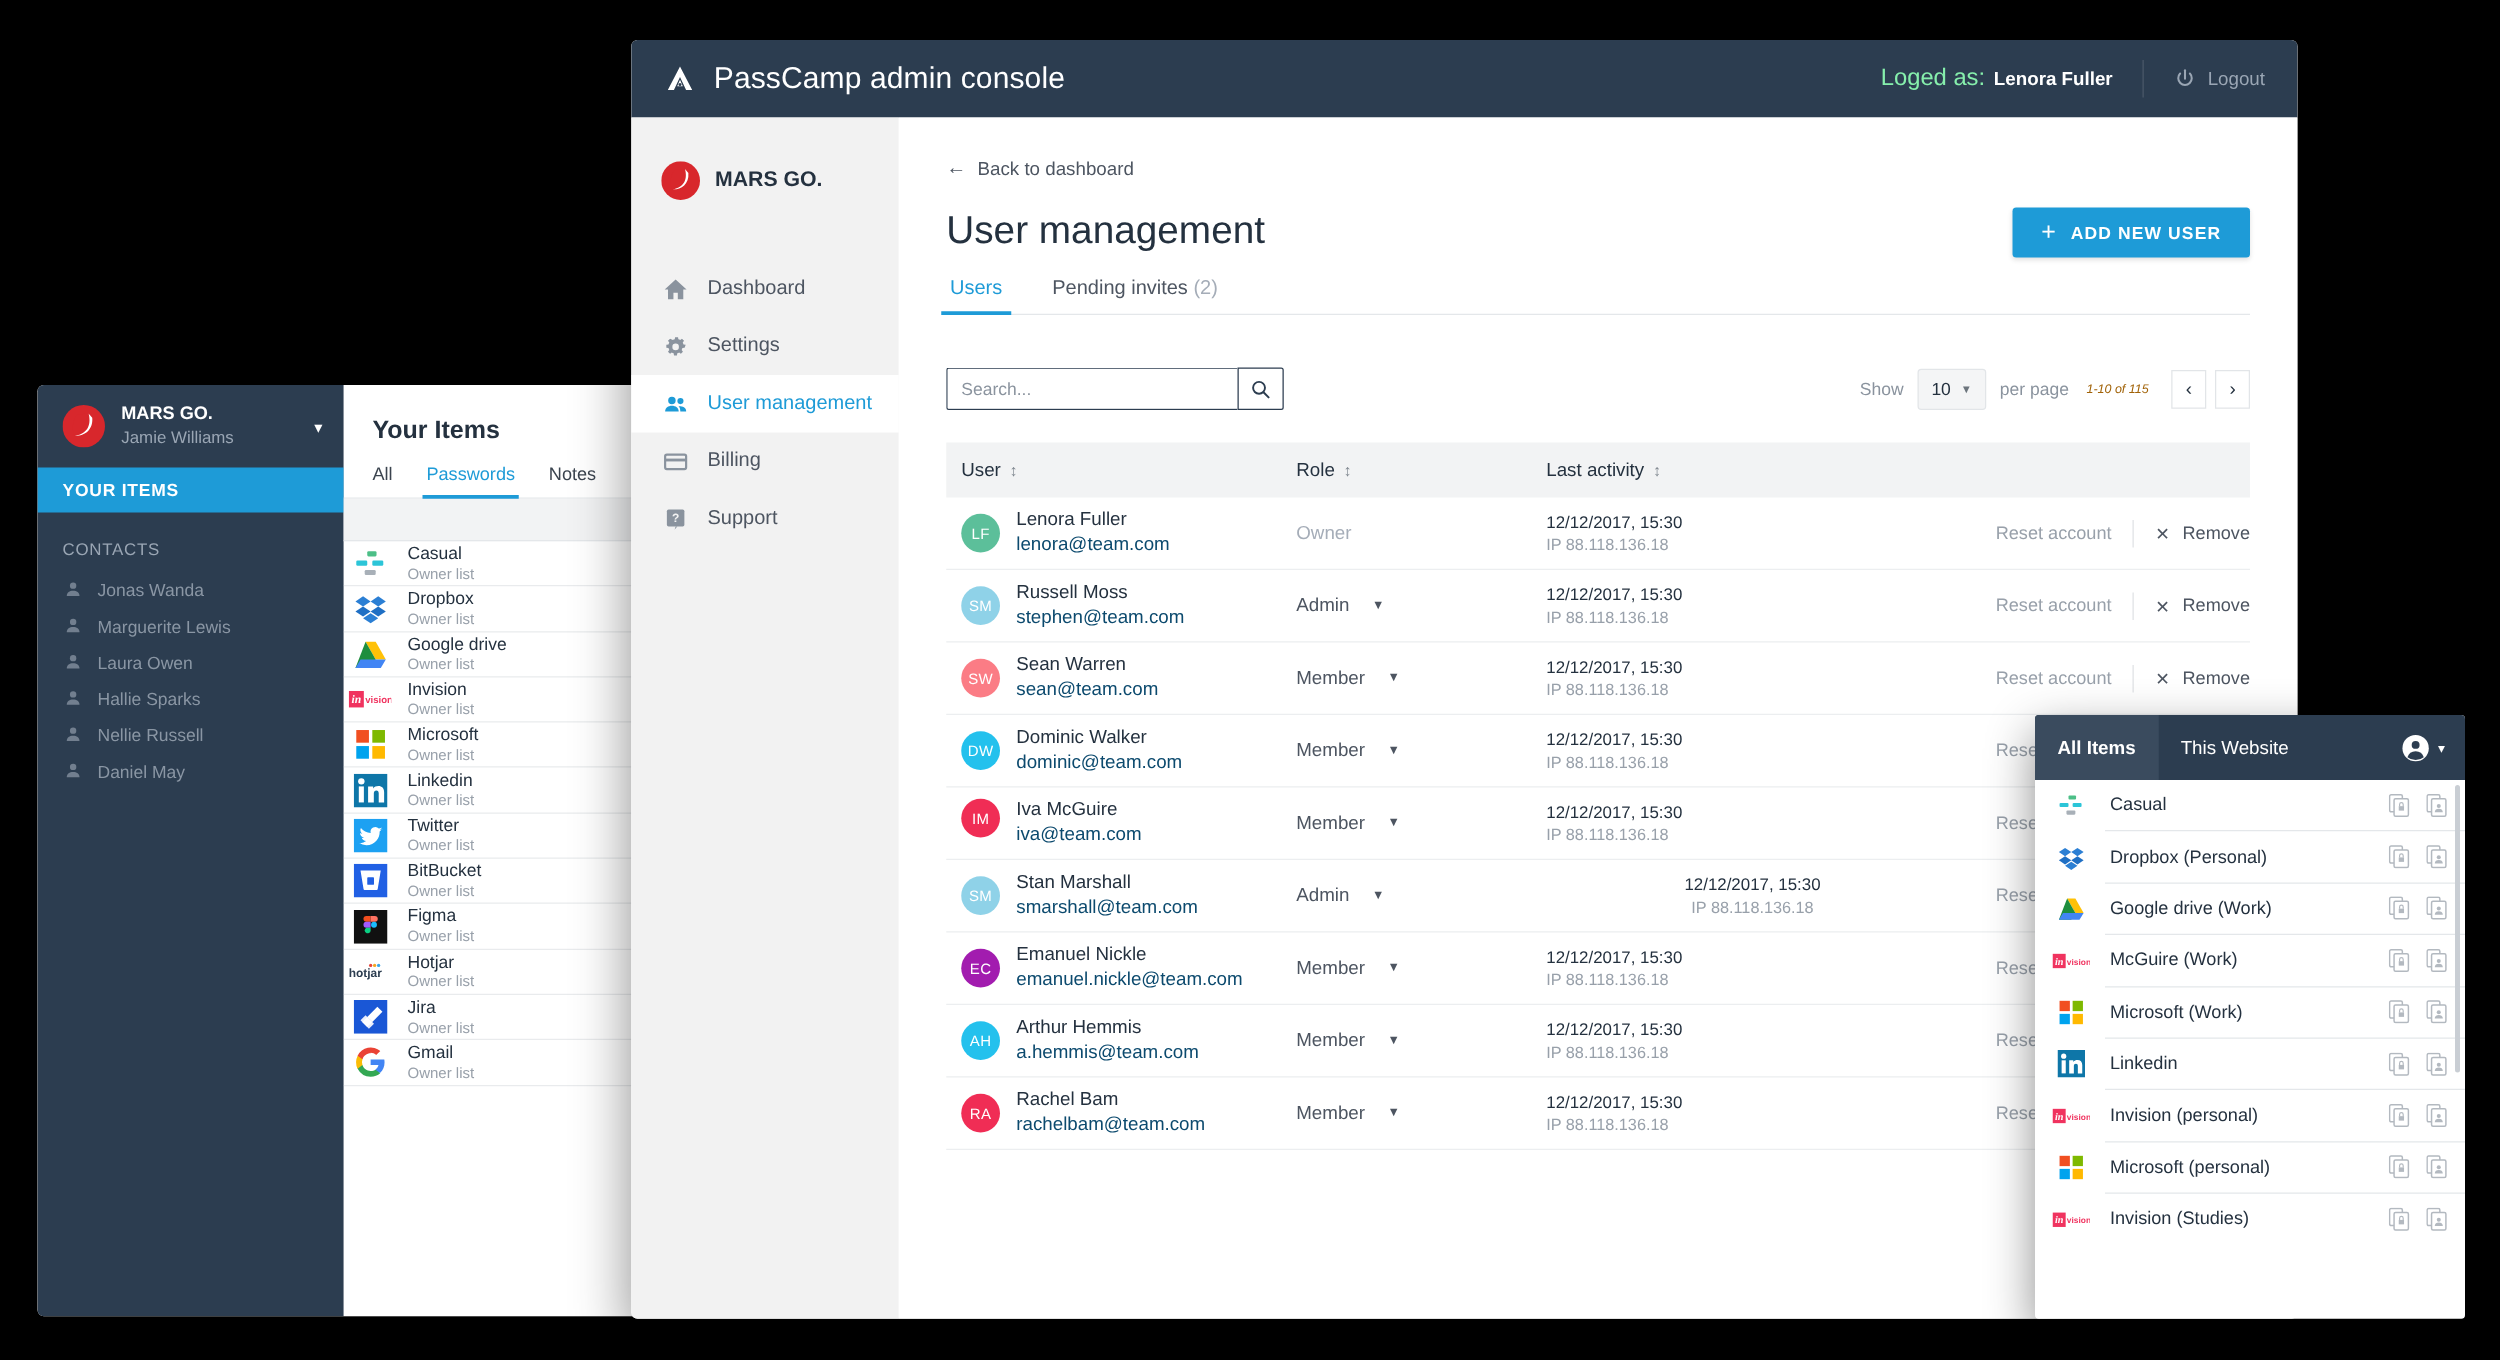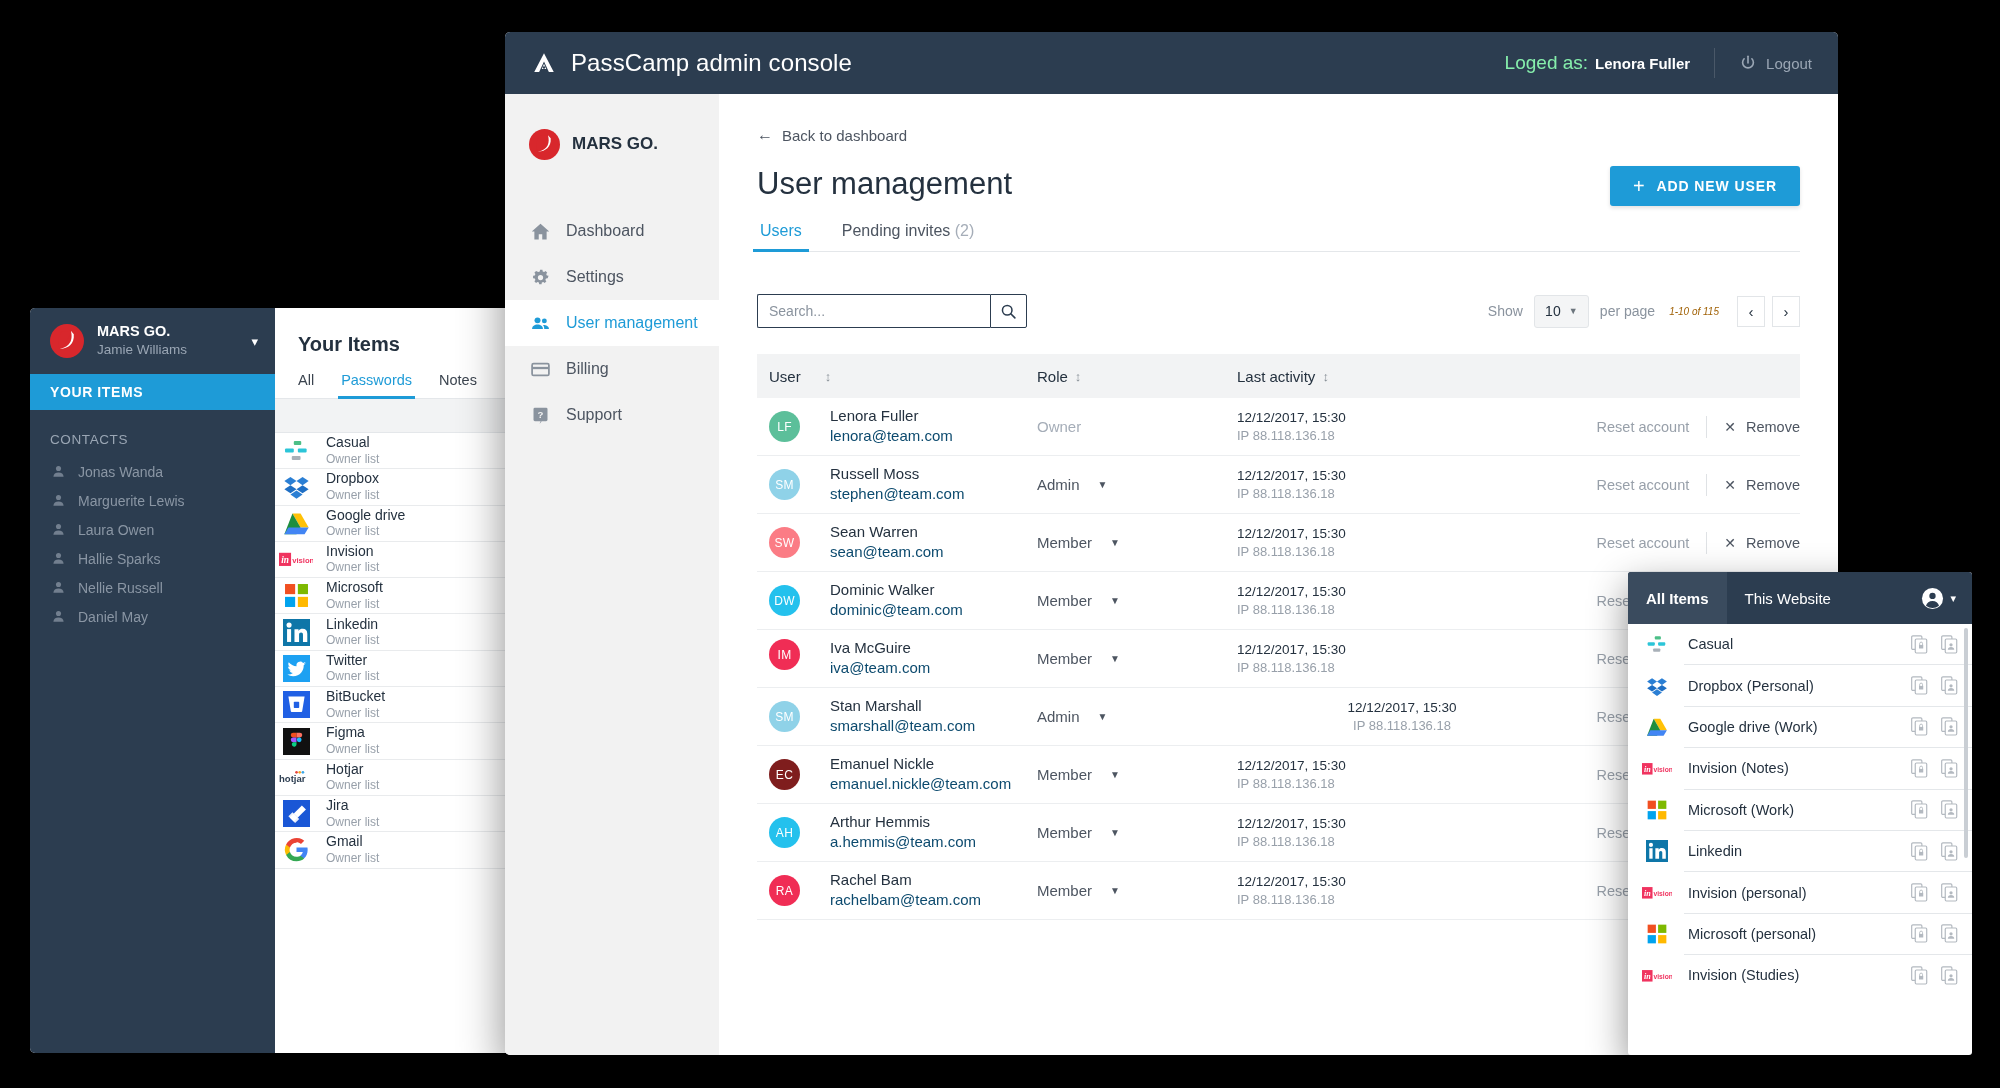--- a/index.html
+++ b/index.html
@@ -107,21 +107,21 @@
   .pg-btn + .pg-btn { margin-left: 7px; }
 
   
   .tbl { margin-top: 26px; }
   .tbl-head {
     display: flex; align-items: center; height: 44px; background: #f2f3f4;
     font-size: 15px; color: #24313f;
   }
   .th { display: flex; align-items: center; }
   .th .sort { margin-left: 7px; opacity: .55; font-size: 13px; }
-  .col-user { width: 280px; padding-left: 12px; gap: 17px; }
+  .col-user { width: 280px; padding-left: 12px; }
   .col-role { width: 200px; }
   .col-act  { width: 330px; }
   .col-action { flex: 1; }
 
   .row {
     display: flex; align-items: center; height: 58px;
     border-bottom: 1px solid #eceef0; font-size: 15px;
   }
   .avatar {
     width: 31px; height: 31px; border-radius: 50%; color: #fff;
@@ -766,21 +766,21 @@
                   <span class="reset-link">Reset account</span>
                   <span class="act-divider"></span>
                   <span class="remove-link">
                     <span class="remove-x">✕</span>
                     <span>Remove</span>
                   </span>
                 </div>
               </div>
               <div class="row">
                 <div class="col-user" style="display:flex;align-items:center">
-                  <span class="avatar" style="background:#7f1d1d">EC</span>
+                  <span class="avatar" style="background:#a21caf">EC</span>
                   <span>
                     <span class="u-name" style="display:block">Emanuel Nickle</span>
                     <span class="u-mail" style="display:block">emanuel.nickle@team.com</span>
                   </span>
                 </div>
                 <div class="col-role" style="display:flex;align-items:center">
                   <span class="role-txt">Member</span>
                   <span class="role-caret">▼</span>
                 </div>
                 <div class="col-act" style="">
@@ -956,21 +956,21 @@
           </div>
           <div>
             <div class="ext-item">
               <span class="eico">
                 <svg width="29.700000000000003" height="13.64" viewBox="0 0 62 26">
                   <rect x="0" y="1" width="22" height="24" fill="#f0335f"></rect>
                   <text x="4" y="19" font-family="Liberation Serif, serif" font-size="17" font-style="italic" font-weight="bold" fill="#fff">in</text>
                   <text x="24" y="19" font-family="Liberation Sans, sans-serif" font-size="14" font-weight="bold" fill="#f0335f">vision</text>
                 </svg>
               </span>
-              <span class="ext-item-name">Invision (Notes)</span>
+              <span class="ext-item-name">McGuire (Work)</span>
               <span class="ext-copy">
                 <svg class="cbtn" viewBox="0 0 20 22">
                   <rect x="0.8" y="0.8" width="12" height="16" rx="1.4" fill="none" stroke="#b3b9c0" stroke-width="1.4"></rect>
                   <rect x="5" y="4.5" width="13.5" height="16.5" rx="1.4" fill="#fff" stroke="#b3b9c0" stroke-width="1.4"></rect>
                   <rect x="9.4" y="11.5" width="5" height="4.2" fill="#b3b9c0"></rect>
                   <path d="M10.2 11.5v-1.6a1.7 1.7 0 0 1 3.4 0v1.6" fill="none" stroke="#b3b9c0" stroke-width="1.1"></path>
                 </svg>
                 <svg class="cbtn" viewBox="0 0 20 22">
                   <rect x="0.8" y="0.8" width="12" height="16" rx="1.4" fill="none" stroke="#b3b9c0" stroke-width="1.4"></rect>
                   <rect x="5" y="4.5" width="13.5" height="16.5" rx="1.4" fill="#fff" stroke="#b3b9c0" stroke-width="1.4"></rect>

